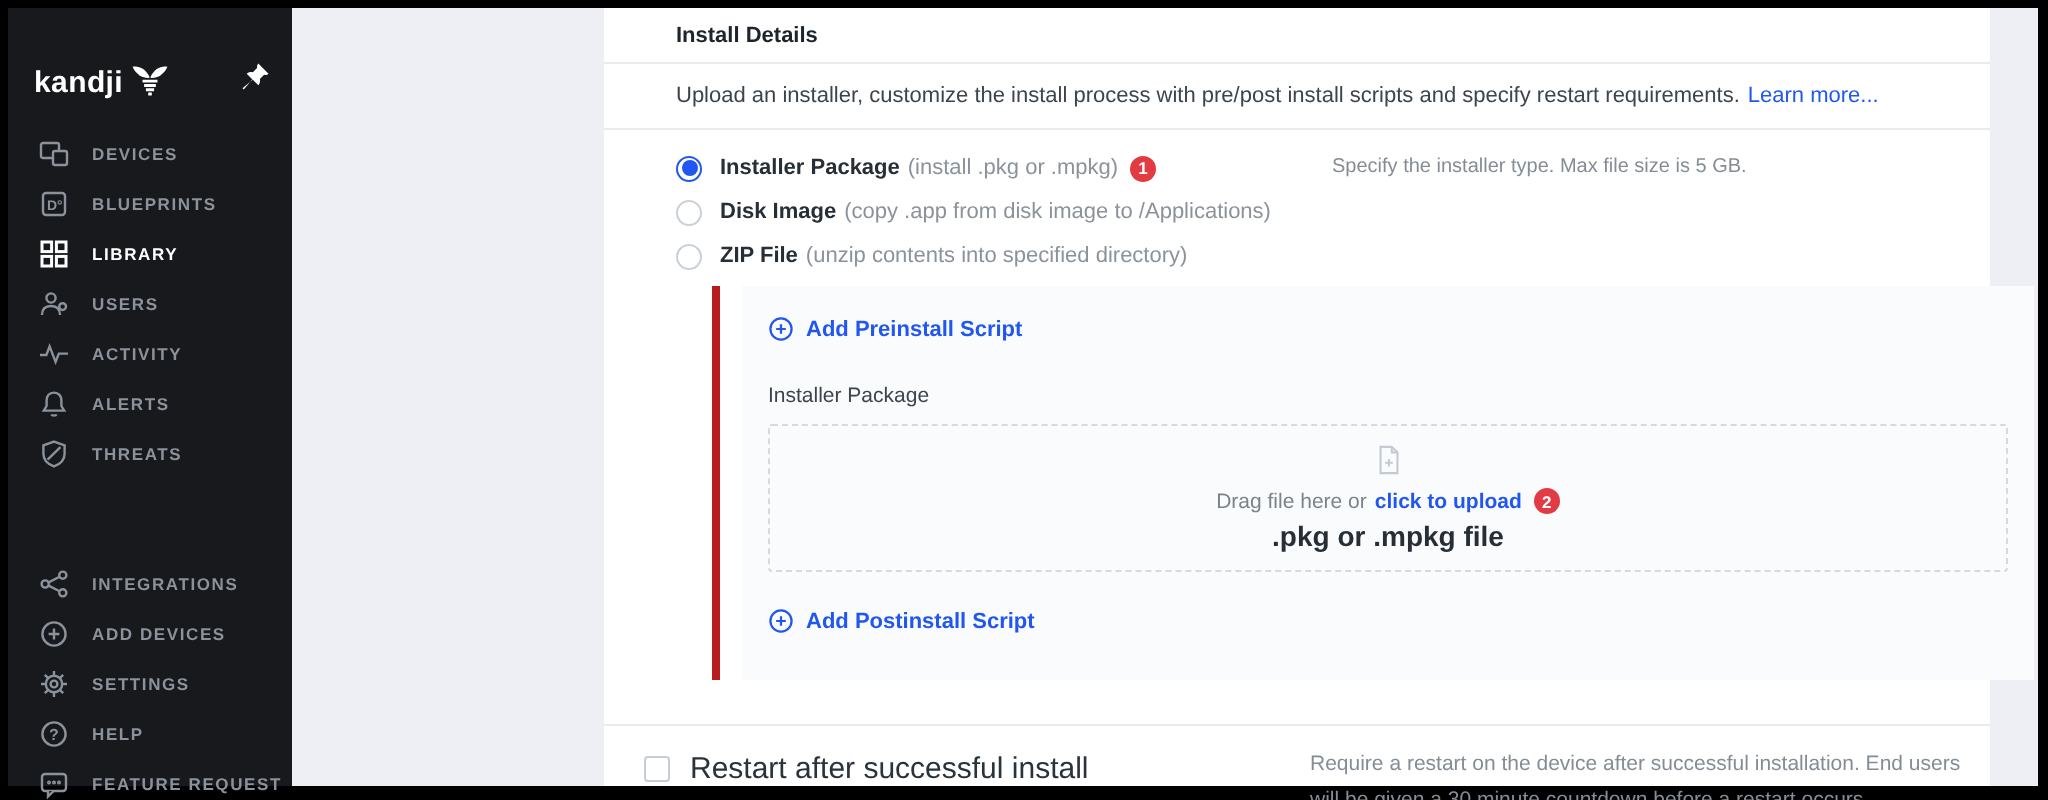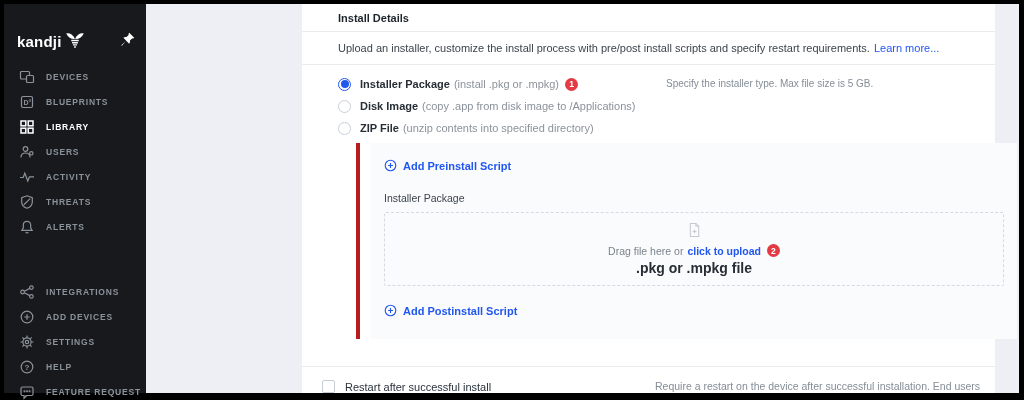--- a/index.html
+++ b/index.html
@@ -63,21 +63,21 @@
   .upload-box { margin-top: 8px; width: 620px; height: 74px; border: 1px dashed #d5dae1; border-radius: 2px;
                 display: flex; flex-direction: column; align-items: center; justify-content: center; cursor: pointer; }
   .upload-line { margin-top: 6px; display: flex; align-items: center; font-size: 10.5px; color: #7a838c; }
   .upload-line .link { font-weight: bold; margin-left: 4px; }
   .upload-types { margin-top: 3px; font-size: 14px; font-weight: bold; color: #272e36; }
   .postinstall { margin-top: 18px; }
 
   .restart-row { position: relative; padding: 13px 20px 0 20px; flex-shrink: 0; }
   .checkbox-line { display: flex; align-items: center; cursor: pointer; }
   .checkbox { width: 13px; height: 13px; border: 1px solid #c6cdd6; border-radius: 2px; background: #fff; flex-shrink: 0; }
-  .checkbox-label { margin-left: 10px; font-size: 11px; color: #2a323b; }
+  .checkbox-label { margin-left: 10px; font-size: 15px; color: #2a323b; }
   .restart-help { position: absolute; left: 353px; top: 11px; width: 332px; font-size: 10.5px; color: #848d96; line-height: 1.7; }
 </style>
 </head>
 <body>
 
 <div class="app">
 
   <aside class="sidebar">
     <div class="logo-row">
       <span class="logo-text">kandji</span>
@@ -139,34 +139,34 @@
         <span class="nav-icon">
           <svg width="16" height="16" viewBox="0 0 16 16" stroke="#8b929b" fill="none" stroke-width="1.2">
             <path d="M1 8.5 L4.2 8.5 L5.8 4.2 L8.8 12 L10.4 7.8 L15 7.8"></path>
           </svg>
         </span>
         <span class="nav-label">ACTIVITY</span>
       </div>
       <div class="nav-item">
         <span class="nav-icon">
           <svg width="16" height="16" viewBox="0 0 16 16" stroke="#8b929b" fill="none" stroke-width="1.2">
+            <path d="M8 2.3 C5.6 2.3 4.3 4 4.3 6.2 L4.3 9 L2.9 11.3 L13.1 11.3 L11.7 9 L11.7 6.2 C11.7 4 10.4 2.3 8 2.3 Z"></path>
+            <path d="M6.7 13.2 C7 14 9 14 9.3 13.2"></path>
+          </svg>
+        </span>
+        <span class="nav-label">ALERTS</span>
+      </div>
+      <div class="nav-item">
+        <span class="nav-icon">
+          <svg width="16" height="16" viewBox="0 0 16 16" stroke="#8b929b" fill="none" stroke-width="1.2">
             <path d="M8 1.8 L13.3 3.7 L13.3 7.9 C13.3 11.1 11.1 13.1 8 14.2 C4.9 13.1 2.7 11.1 2.7 7.9 L2.7 3.7 Z"></path>
             <path d="M4.8 10.8 L11.2 4.6"></path>
           </svg>
         </span>
         <span class="nav-label">THREATS</span>
-      </div>
-      <div class="nav-item">
-        <span class="nav-icon">
-          <svg width="16" height="16" viewBox="0 0 16 16" stroke="#8b929b" fill="none" stroke-width="1.2">
-            <path d="M8 2.3 C5.6 2.3 4.3 4 4.3 6.2 L4.3 9 L2.9 11.3 L13.1 11.3 L11.7 9 L11.7 6.2 C11.7 4 10.4 2.3 8 2.3 Z"></path>
-            <path d="M6.7 13.2 C7 14 9 14 9.3 13.2"></path>
-          </svg>
-        </span>
-        <span class="nav-label">ALERTS</span>
       </div>
     </nav>
 
     <nav class="nav nav-bottom">
       <div class="nav-item">
         <span class="nav-icon">
           <svg width="16" height="16" viewBox="0 0 16 16" stroke="#8b929b" fill="none" stroke-width="1.2">
             <circle cx="12.4" cy="3.6" r="1.8"></circle>
             <circle cx="3.6" cy="8" r="1.8"></circle>
             <circle cx="12.4" cy="12.4" r="1.8"></circle>

